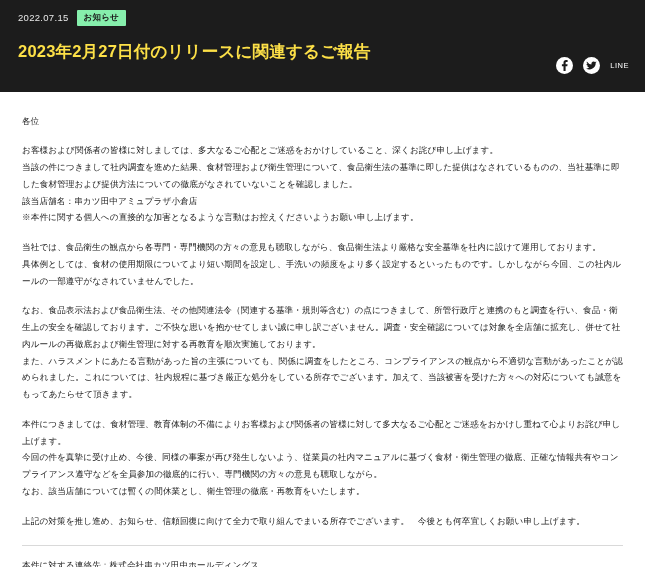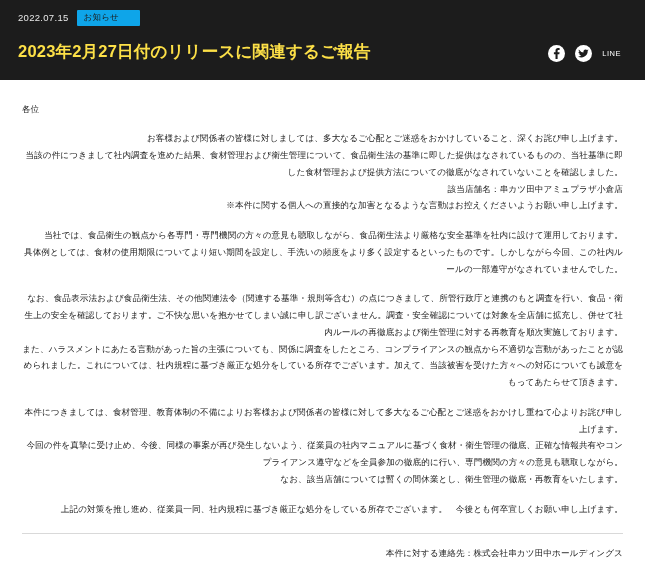--- a/index.html
+++ b/index.html
@@ -14,55 +14,56 @@
     font-family: "Liberation Sans", sans-serif;
     overflow: hidden;
   }
 
   
   .header {
     position: relative;
     background: #1c1c1c;
     color: #ffffff;
     padding: 10px 18px 16px 18px;
-    height: 80px;
+    height: 92px;
   }
   .meta-row {
     display: flex;
     align-items: center;
     gap: 8px;
     height: 16px;
   }
   .meta-date {
     font-size: 9.5px;
     color: #e8e8e8;
     letter-spacing: 0.3px;
     line-height: 1;
   }
   .badge {
-    background: #0ea5e9;
+    background: #86efac;
     color: #1c1c1c;
     font-size: 8.5px;
     line-height: 1;
-    padding: 3px 21px 4px 7px;
+    padding: 3px 7px 4px 7px;
     border-radius: 1px;
     letter-spacing: 0.2px;
+    font-weight: bold;
   }
   .headline {
     margin-top: 15px;
     font-size: 16.5px;
     font-weight: bold;
     letter-spacing: 0.2px;
     line-height: 1.3;
     color: #fde047;
     max-width: 500px;
   }
   .share {
     position: absolute;
-    right: 24px;
+    right: 16px;
     bottom: 18px;
     display: flex;
     align-items: center;
     gap: 10px;
   }
   .social-circle {
     width: 17px;
     height: 17px;
     border-radius: 50%;
     background: #ffffff;
@@ -81,21 +82,21 @@
   
   .doc {
     padding: 22px 22px 0 22px;
     color: #1a1a1a;
   }
   .p {
     font-size: 8.6px;
     line-height: 1.95;
     margin: 0 0 0 0;
     letter-spacing: 0.1px;
-    text-align: right;
+    text-align: left;
   }
   .salutation {
     font-size: 8.6px;
     line-height: 1.8;
     margin-bottom: 13px;
   }
   .block { margin-bottom: 13px; }
   .block .p + .p { margin-top: 0; }
 
   .contact {
@@ -152,21 +153,21 @@
     <p class="p">また、ハラスメントにあたる言動があった旨の主張についても、関係に調査をしたところ、コンプライアンスの観点から不適切な言動があったことが認められました。これについては、社内規程に基づき厳正な処分をしている所存でございます。加えて、当該被害を受けた方々への対応についても誠意をもってあたらせて頂きます。</p>
   </div>
 
   <div class="block">
     <p class="p">本件につきましては、食材管理、教育体制の不備によりお客様および関係者の皆様に対して多大なるご心配とご迷惑をおかけし重ねて心よりお詫び申し上げます。</p>
     <p class="p">今回の件を真摯に受け止め、今後、同様の事案が再び発生しないよう、従業員の社内マニュアルに基づく食材・衛生管理の徹底、正確な情報共有やコンプライアンス遵守などを全員参加の徹底的に行い、専門機関の方々の意見も聴取しながら。</p>
     <p class="p">なお、該当店舗については暫くの間休業とし、衛生管理の徹底・再教育をいたします。</p>
   </div>
 
   <div class="block">
-    <p class="p">上記の対策を推し進め、従業員一同、社内規程に基づき厳正な処分をしている所存でございます。　今後とも何卒宜しくお願い申し上げます。</p>
+    <p class="p">上記の対策を推し進め、お知らせ、信頼回復に向けて全力で取り組んでまいる所存でございます。　今後とも何卒宜しくお願い申し上げます。</p>
   </div>
 
   <div class="contact">
     <p class="p">本件に対する連絡先：株式会社串カツ田中ホールディングス</p>
     <p class="p">
       <span>TEL：</span>
       <span>03-5449-6410</span>
     </p>
 
   </div>

